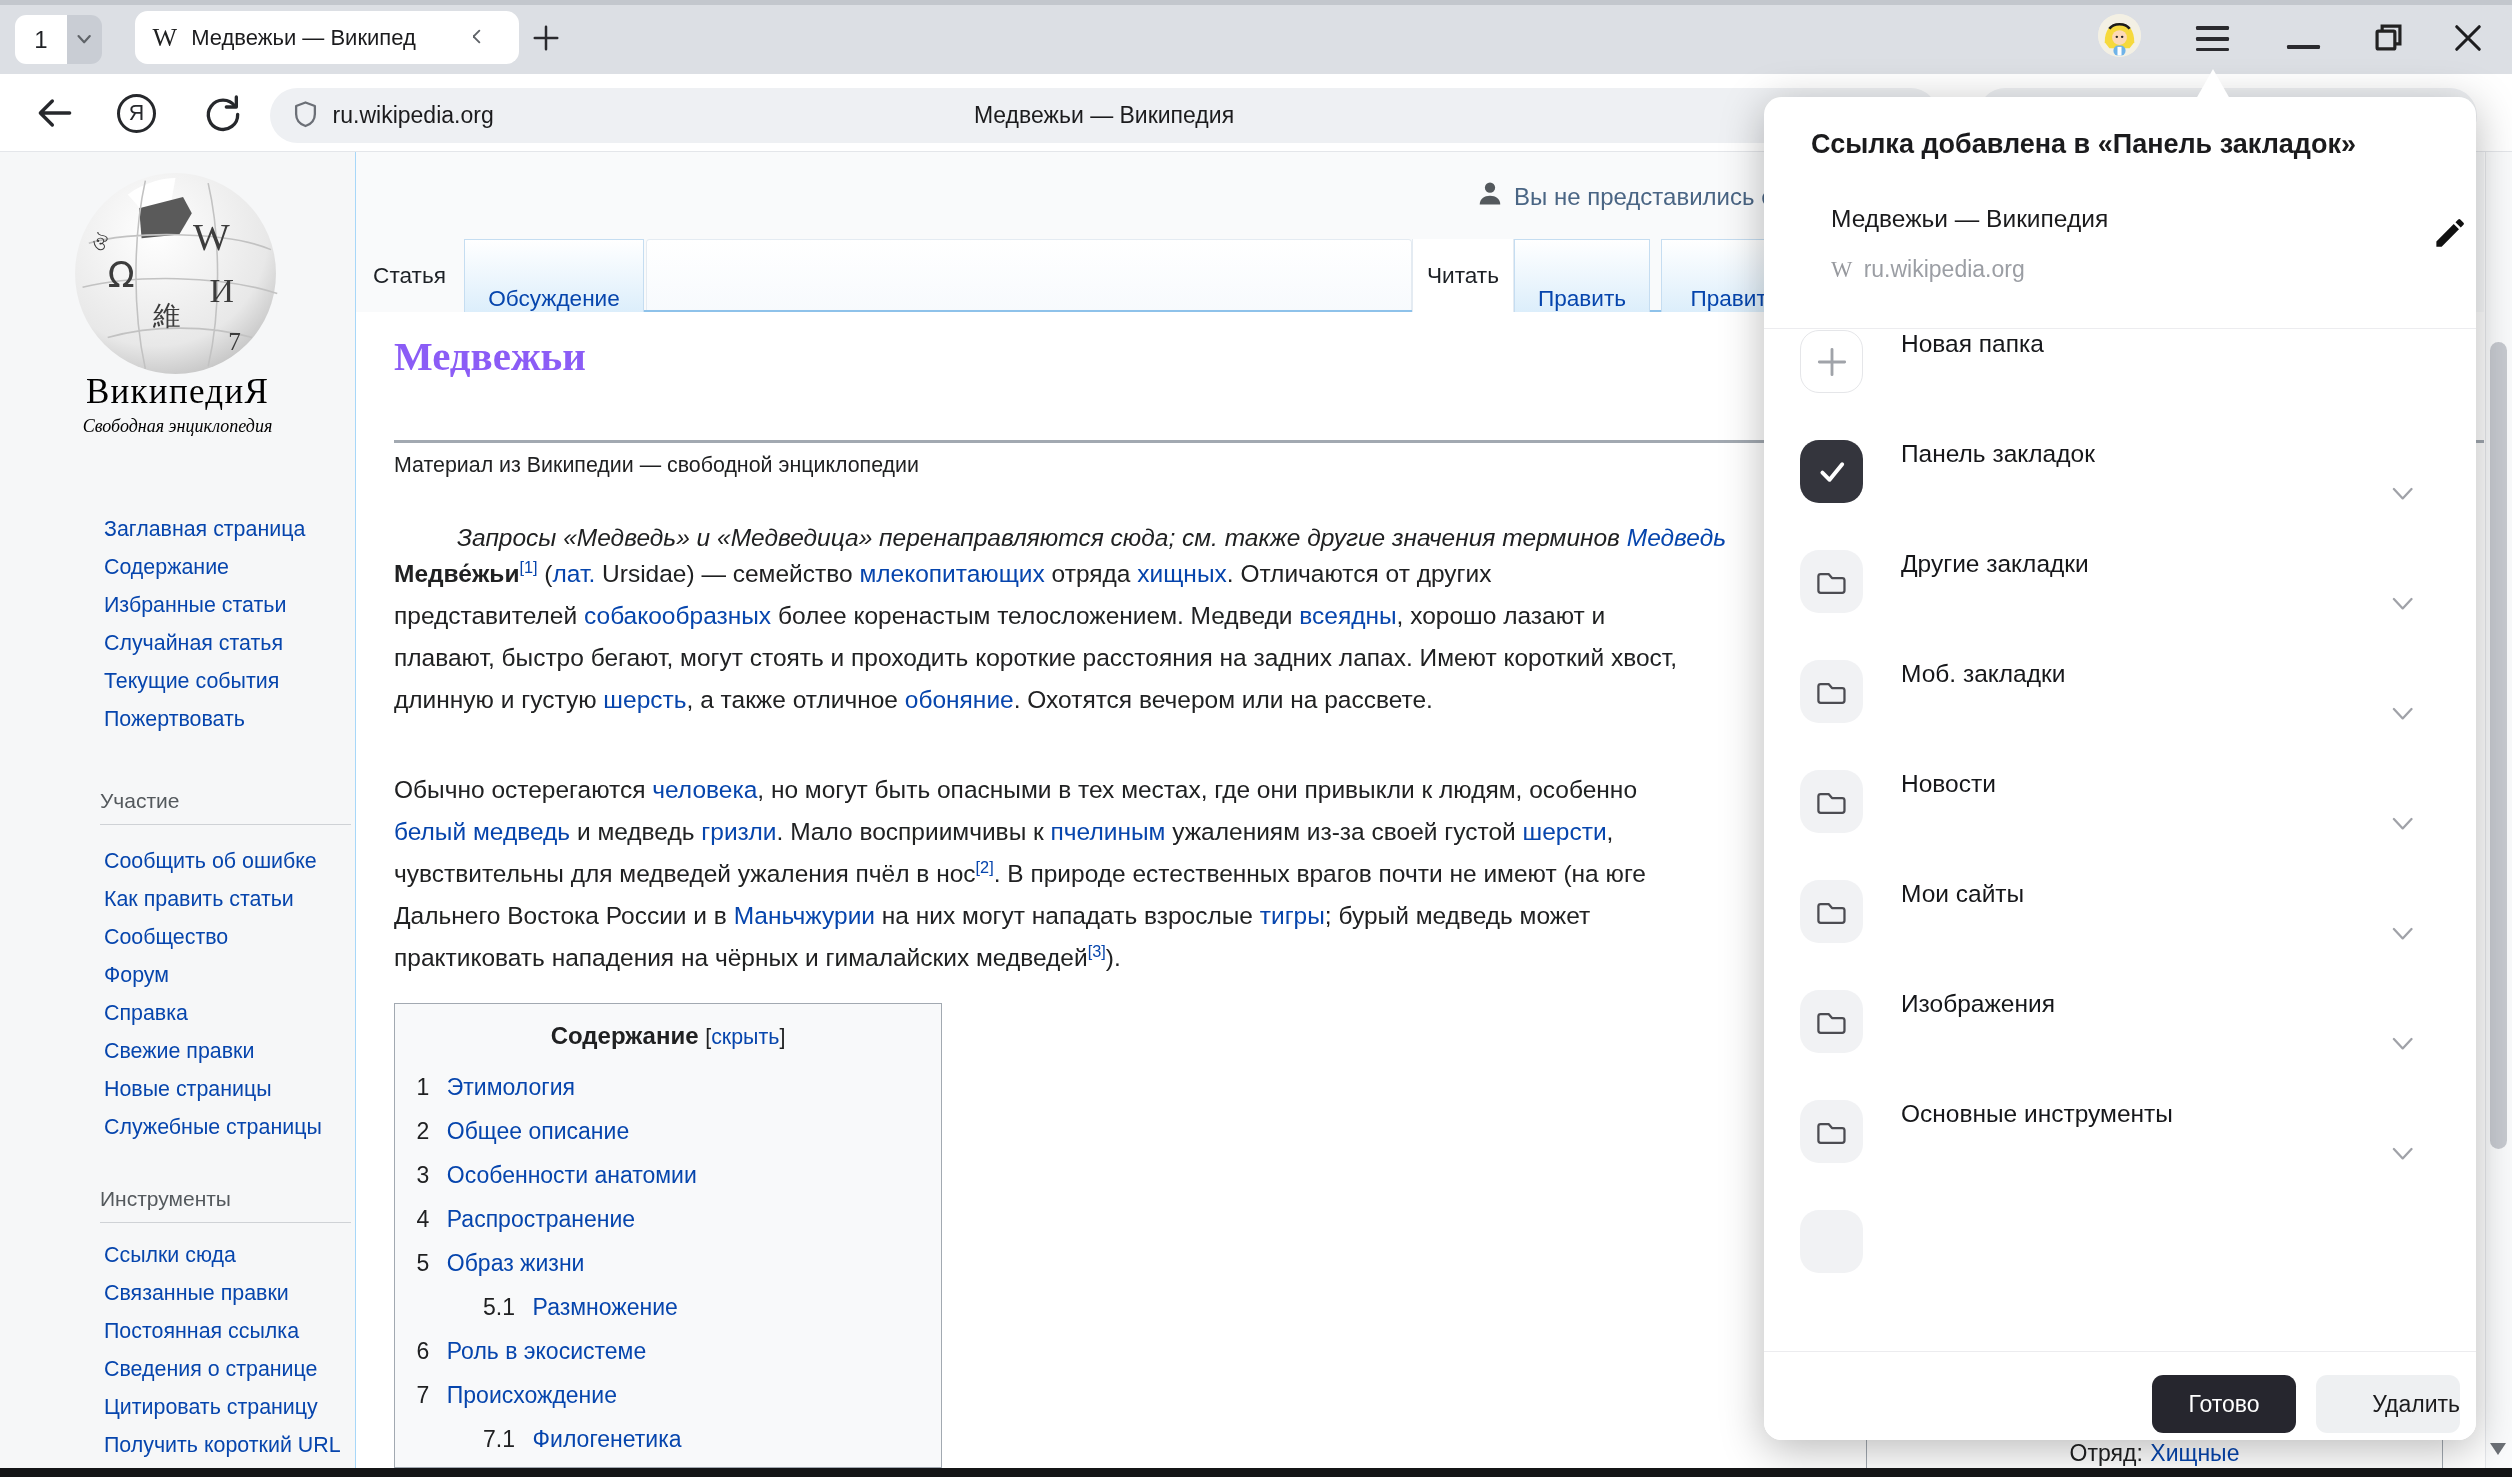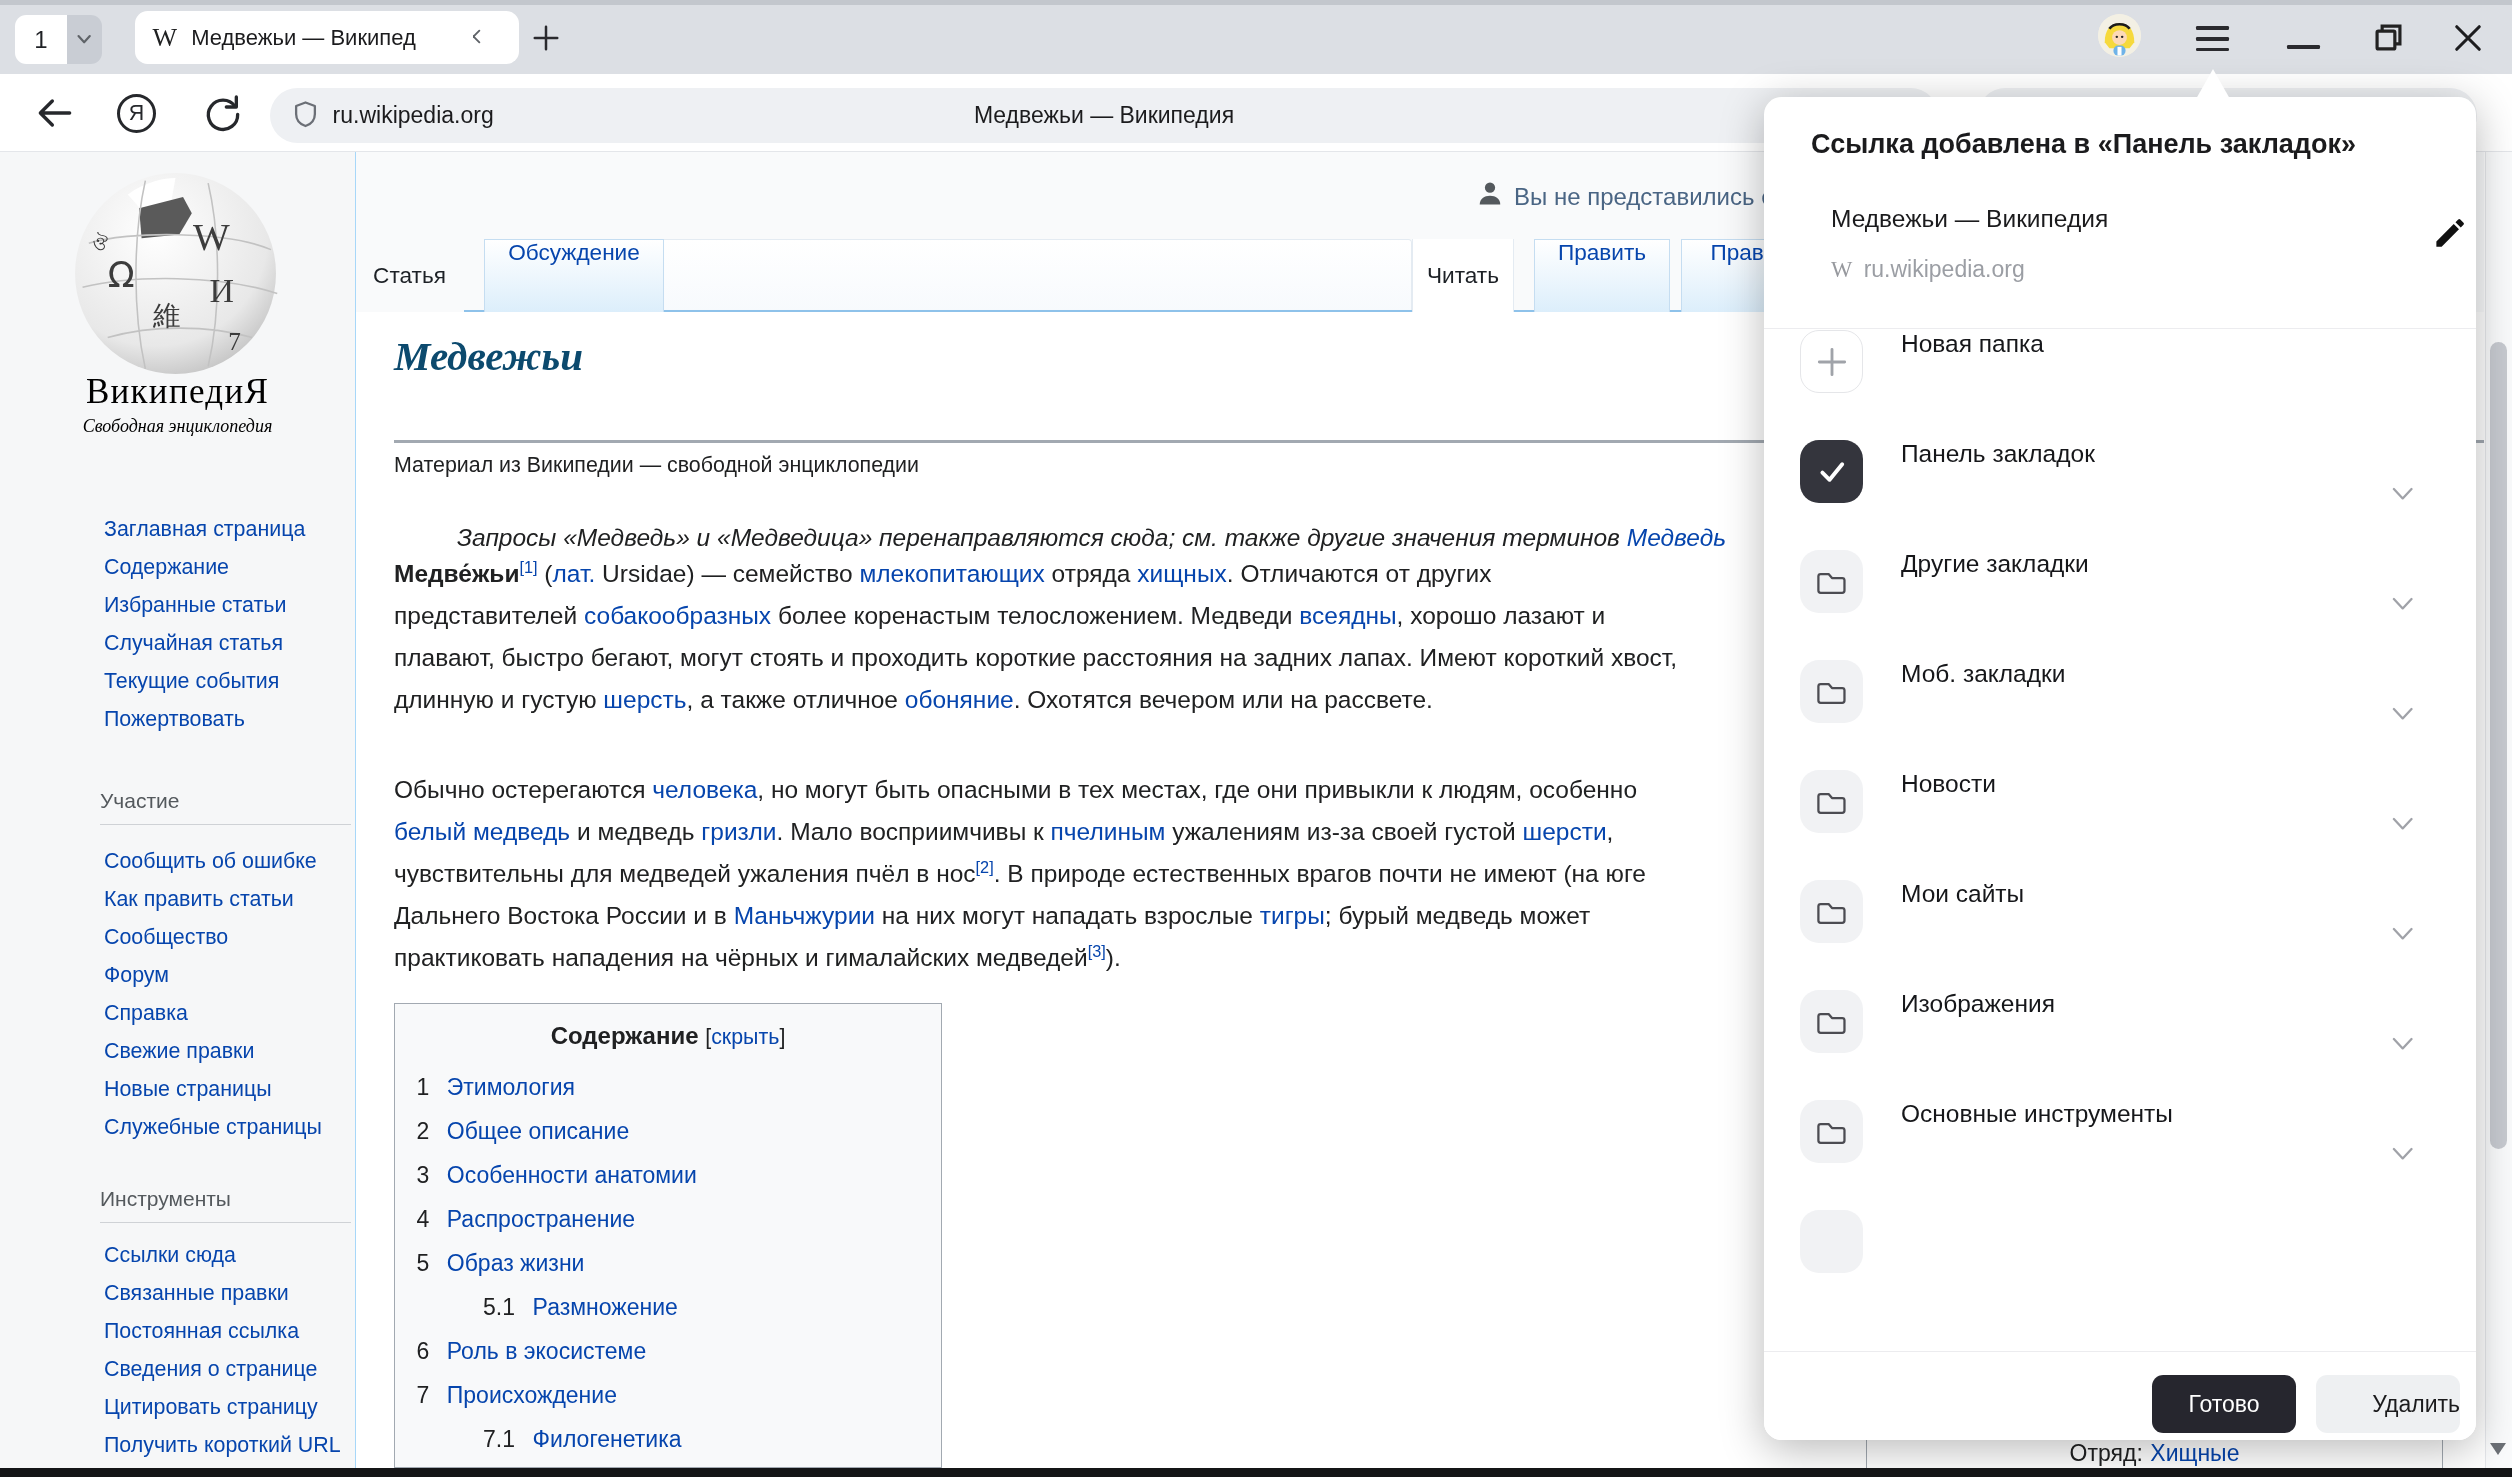--- a/index.html
+++ b/index.html
@@ -52,28 +52,28 @@
   .slinks { display:flex; flex-direction:column; }
   .slink { color:#0645ad; font-size:21.4px; line-height:38px; text-decoration:none; cursor:pointer; white-space:nowrap; }
   .nav1 { left:104px; top:510px; }
   .nav2 { left:104px; top:842px; }
   .nav3 { left:104px; top:1239px; width:251px; }
   .nav3 .slink { white-space:normal; line-height:33px; margin-bottom:5px; }
   .sechead { left:100px; font-size:21px; color:#54595d; }
   .sechead-line { left:100px; width:251px; height:0.6px; background:#cfd2d6; }
 
   .tabrow-underline { top:310px; height:1.9px; background:#8ec2ea; }
-  .wtab-box { top:239px; height:73px; border:0.6px solid #c5ddf1; border-bottom:none; background:linear-gradient(180deg,#ffffff 0%,#dceefb 100%); display:flex; align-items:flex-start; justify-content:center; font-size:22.6px;margin-left:20px; }
+  .wtab-box { top:239px; height:73px; border:0.6px solid #c5ddf1; border-bottom:none; background:linear-gradient(180deg,#ffffff 0%,#dceefb 100%); display:flex; align-items:flex-end; justify-content:center; font-size:22.6px; }
   .wtab-plain { top:239px; height:73px; display:flex; align-items:center; justify-content:center; font-size:22.6px; color:#1d2126; }
   .wtab-box a, .wtab-box span { color:#0645ad; }
   .hpanel { left:646px; top:239px; width:766px; height:73px; background:linear-gradient(180deg,#ffffff 0%,#f7fafd 100%); border:0.6px solid #e4ebf2; border-bottom:none; border-radius:3.8px 3.8px 0 0; }
   .usernotice { left:1476px; top:178px; display:flex; align-items:center; color:#4a6584; font-size:24px; }
   .usernotice .picon { margin-right:10px; }
 
-  .h1title { left:394px; top:332px; font-family:"Liberation Serif","DejaVu Serif",serif; font-size:41px; color:#0c4a6e;font-style:italic; }
+  .h1title { left:394px; top:332px; font-family:"Liberation Serif","DejaVu Serif",serif; font-size:41px; color:#8b5cf6; }
   .h1rule { left:394px; top:440px; width:2090px; height:2.5px; background:#a2a9b1; }
   .subtitle { left:394px; top:453px; font-size:21.4px; color:#202122; }
   .hatnote { left:457px; top:524px; font-size:24.5px; font-style:italic; color:#202122; white-space:pre-line; width:2010px; }
   .para { font-size:24.5px; line-height:42px; color:#202122; white-space:pre-line; width:2085px; }
   .p1 { left:394px; top:553px; }
   .p2 { left:394px; top:769px; }
   .wlink { color:#0645ad; cursor:pointer; }
   .para b, .para .bb { font-weight:700; }
   sup.ref { font-size:16.3px; line-height:0; vertical-align:super; color:#0645ad; }
 

